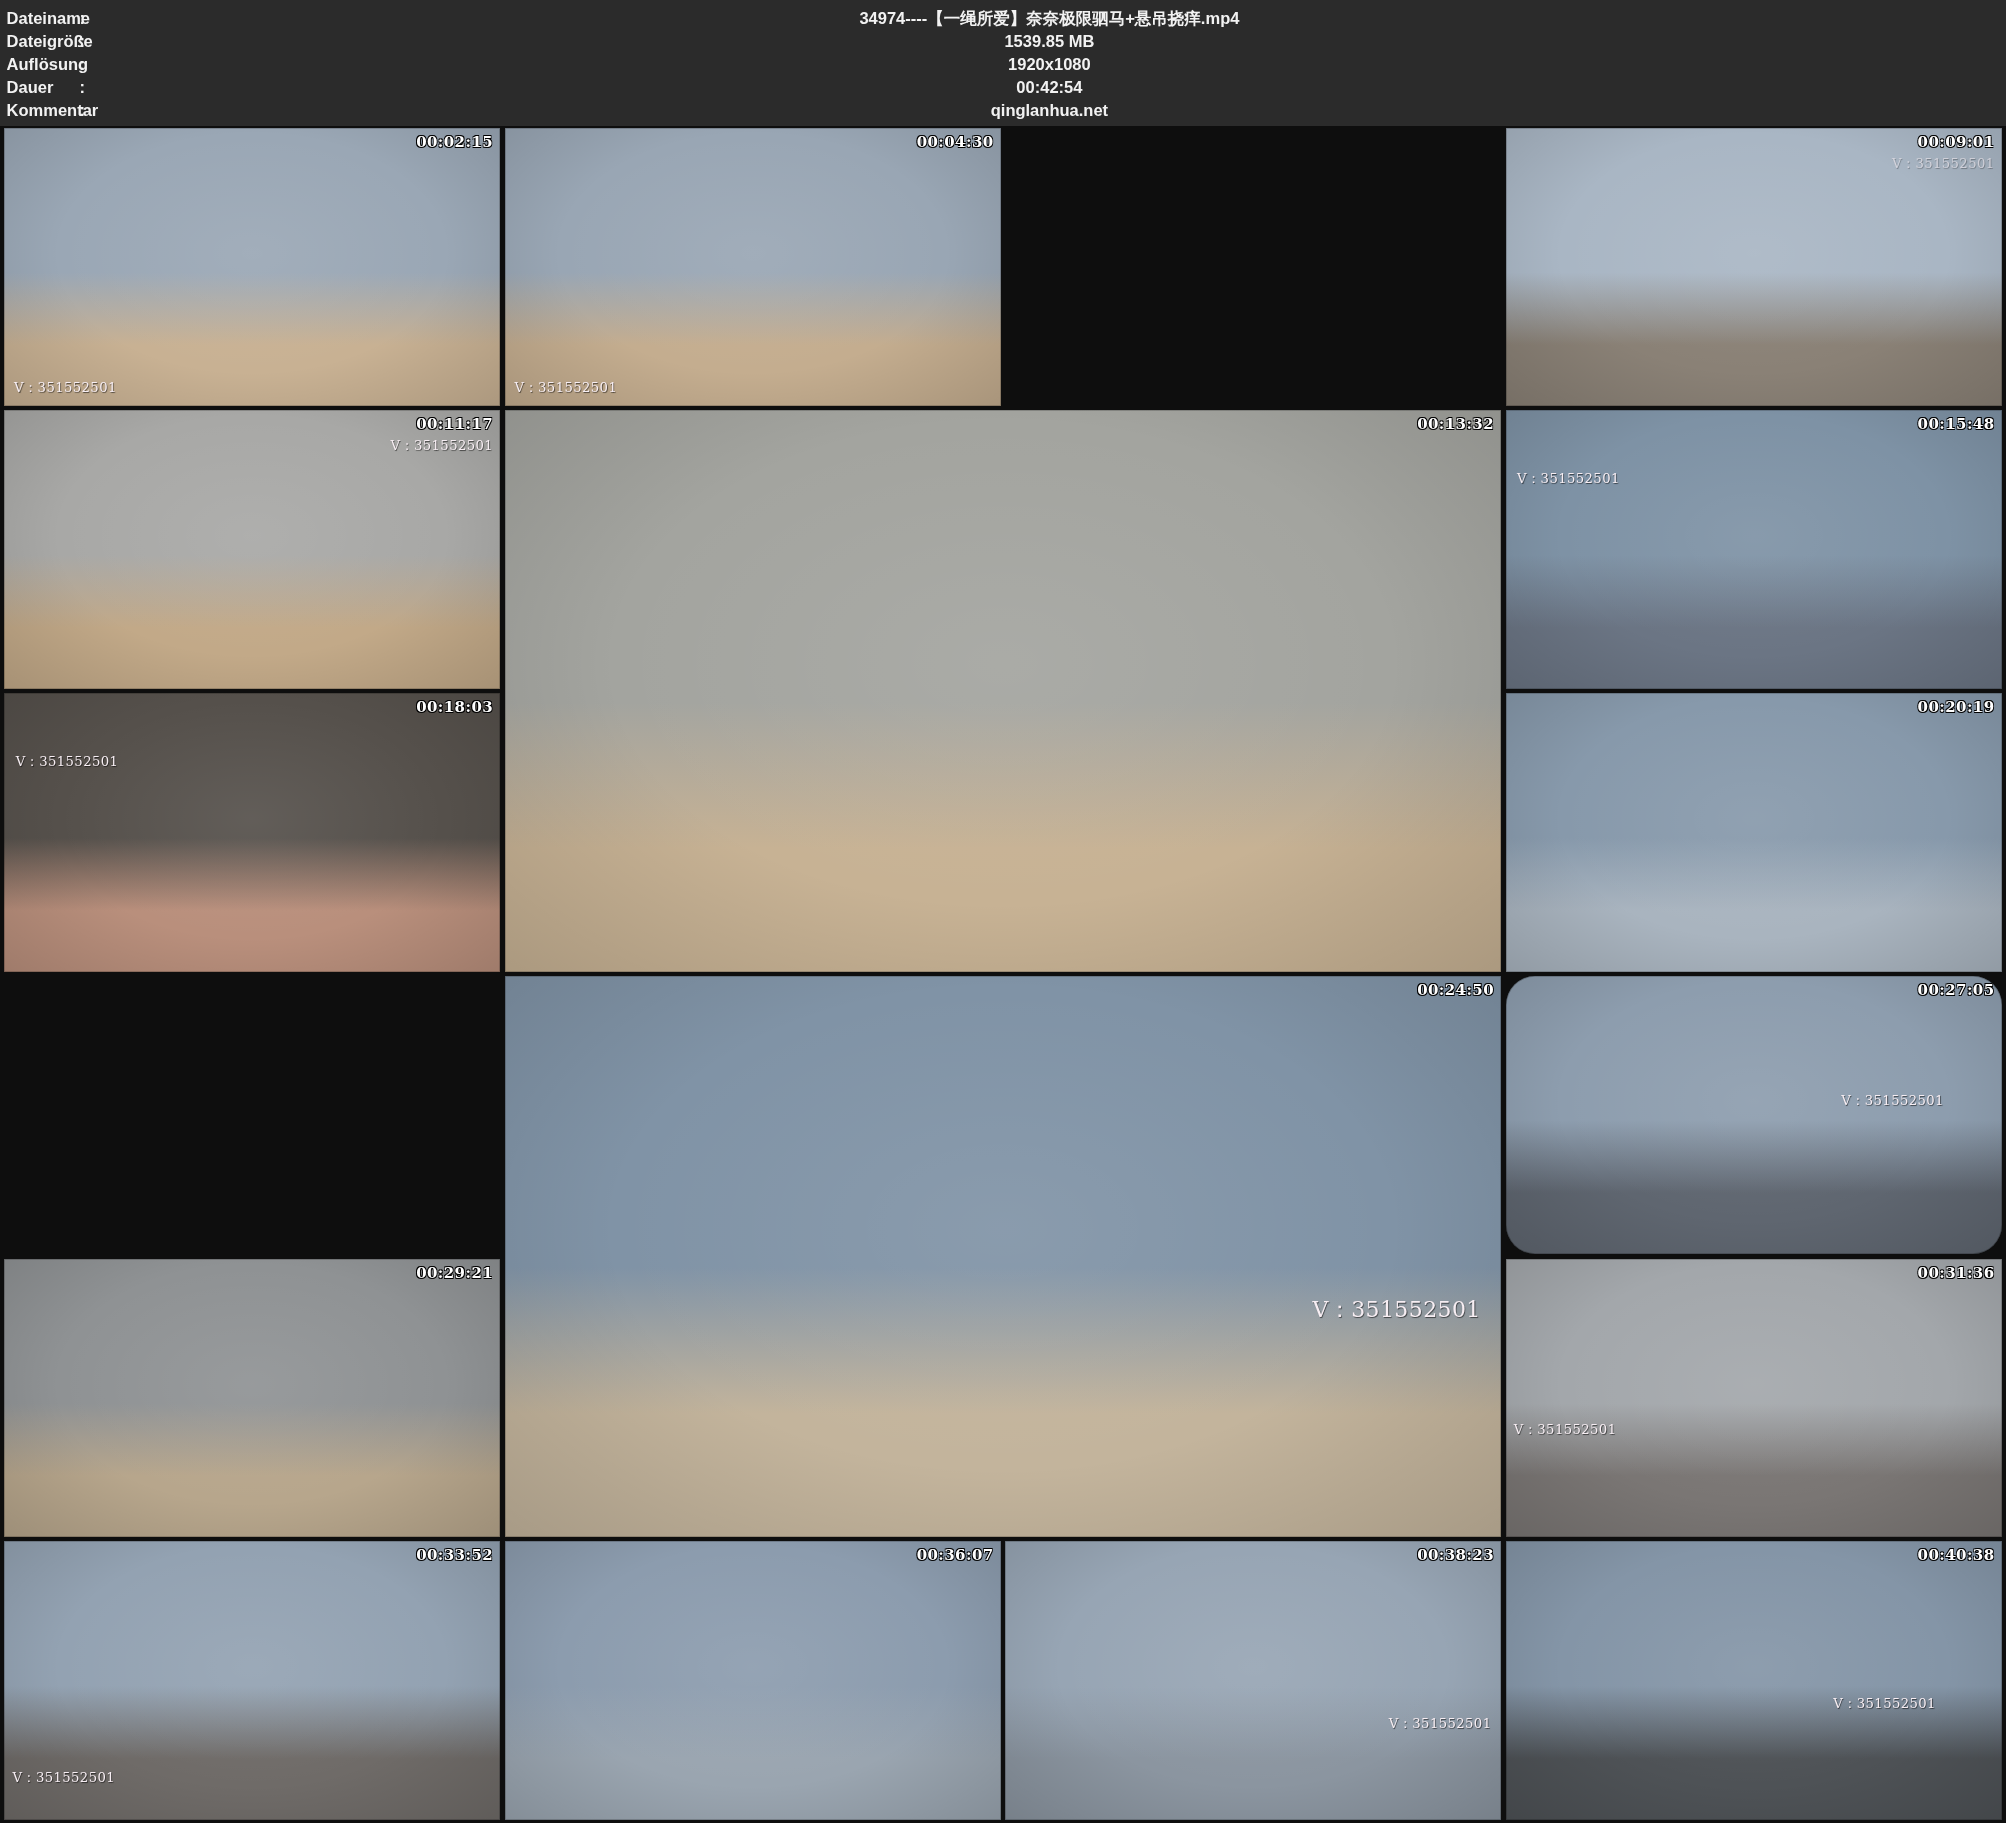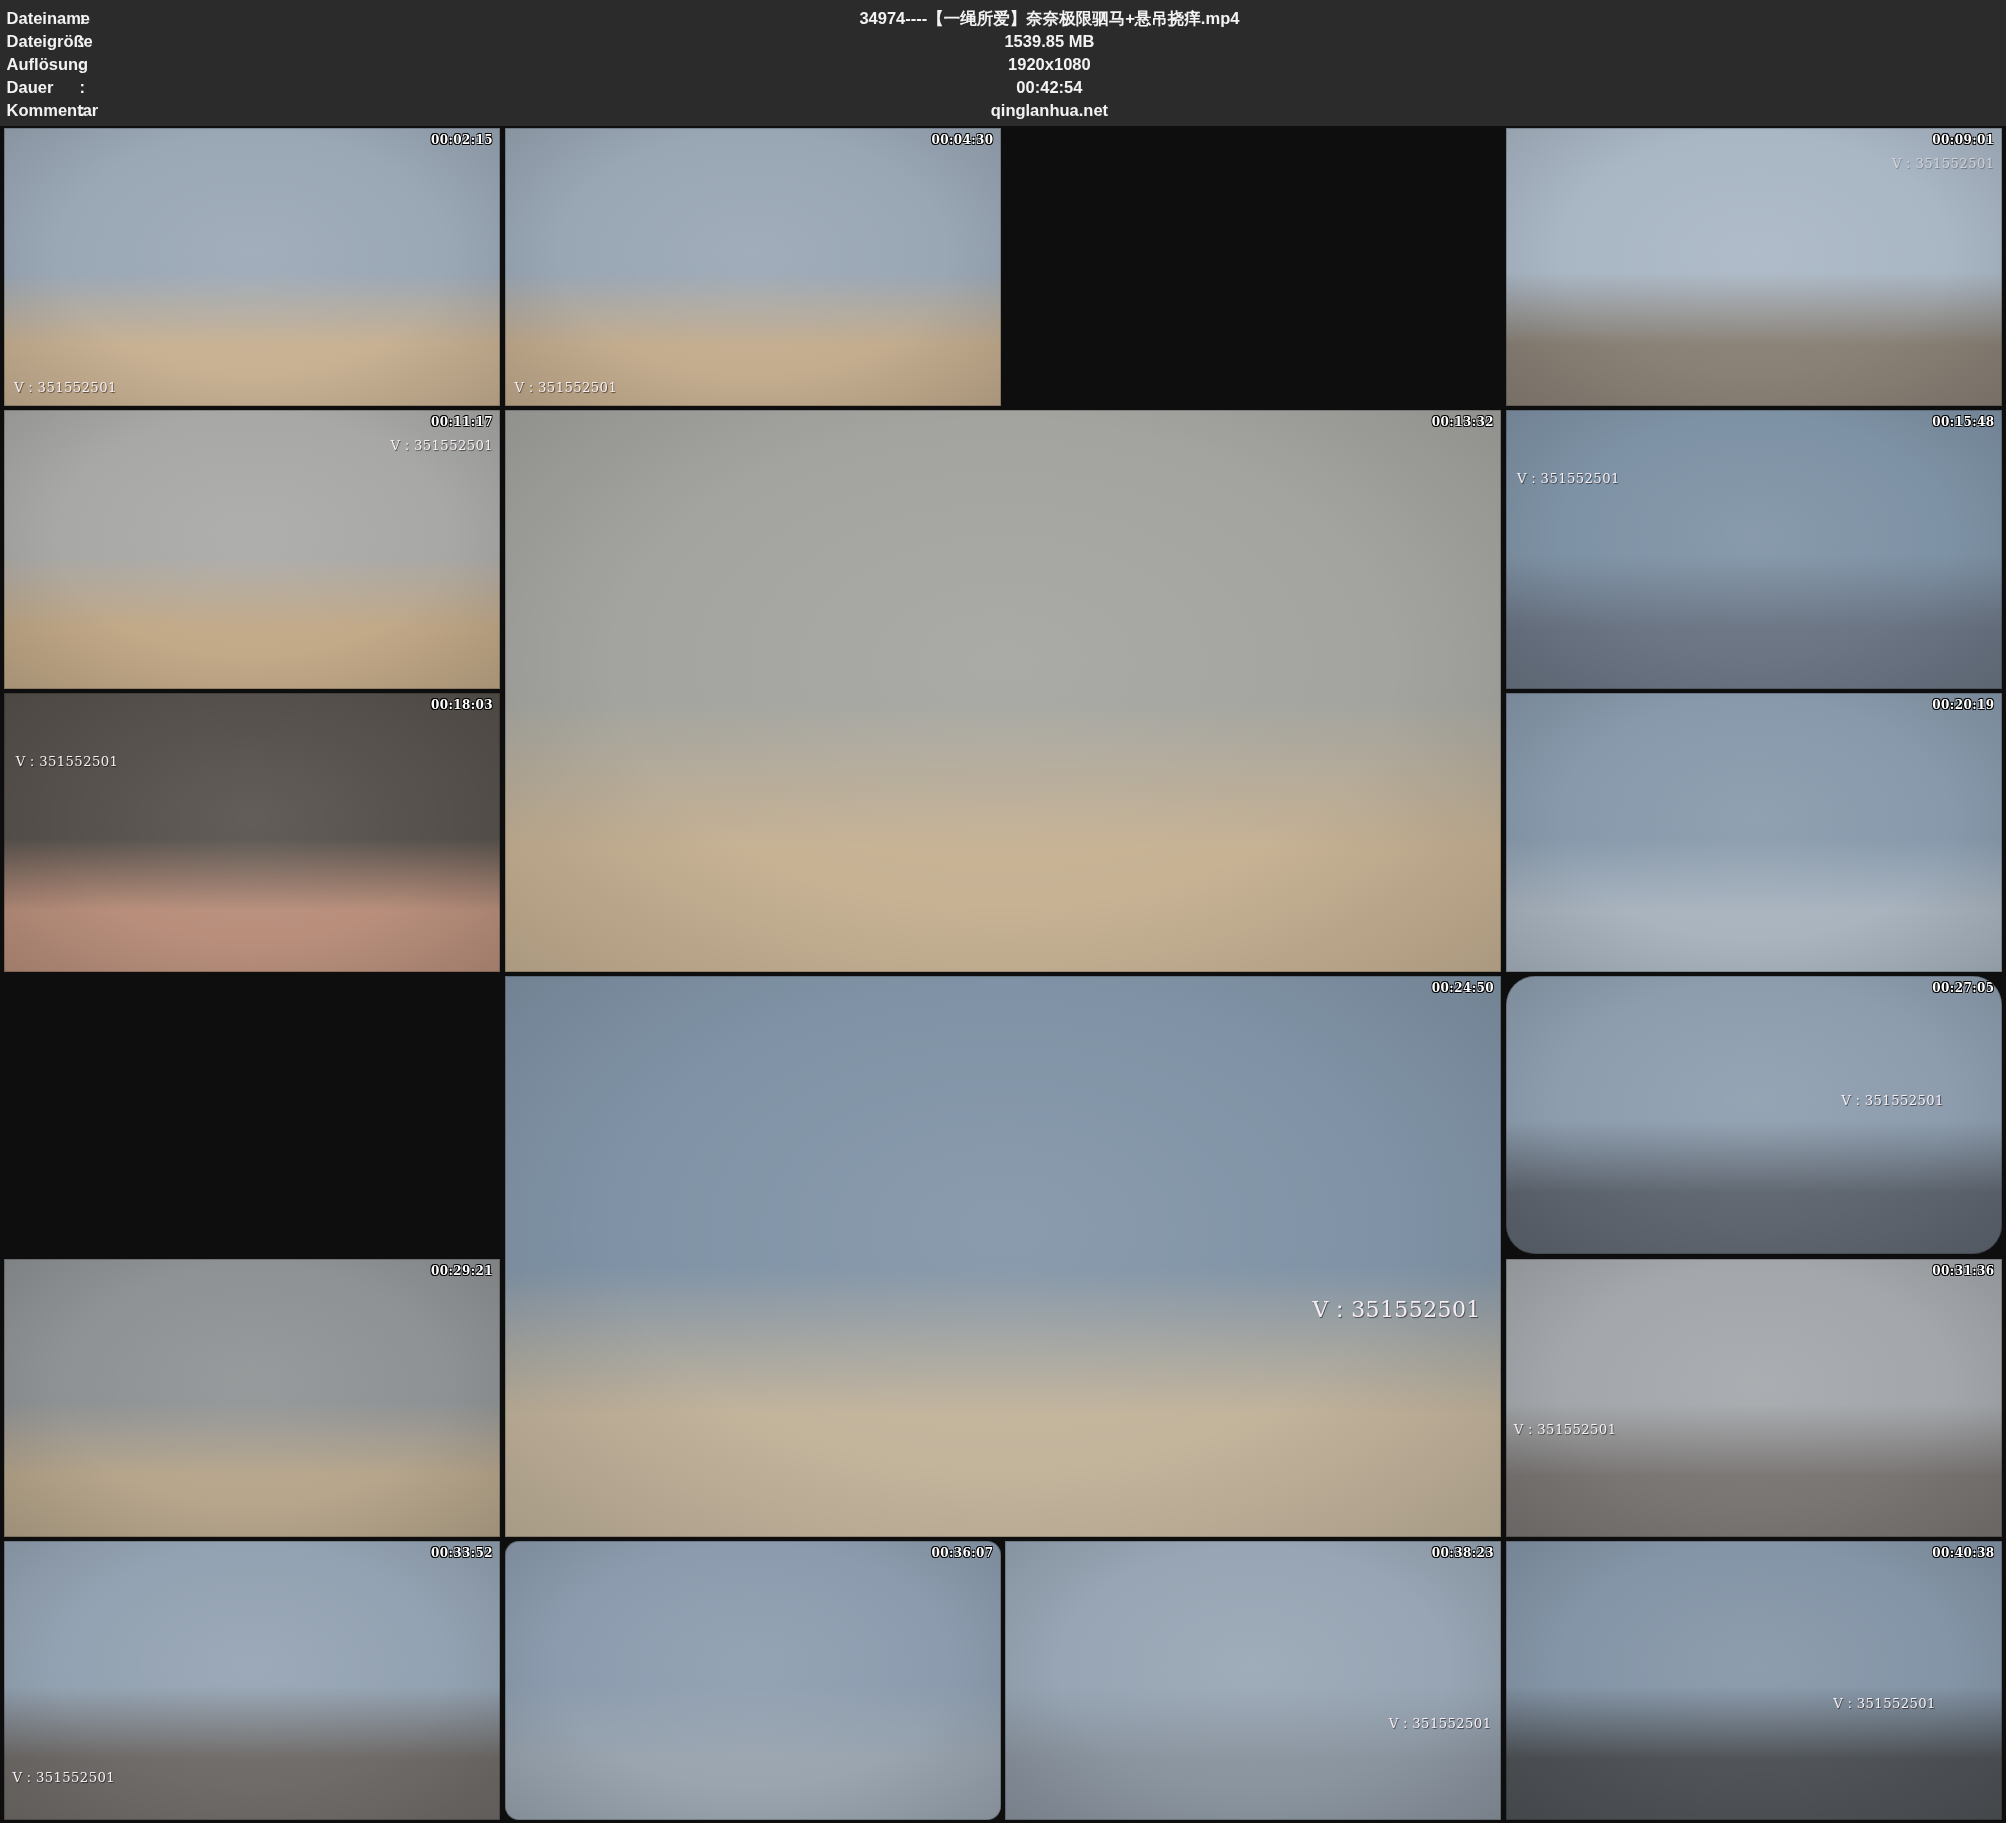--- a/index.html
+++ b/index.html
@@ -47,21 +47,21 @@
   .thumb::after{
     content:"";
     position:absolute; inset:0;
     background:radial-gradient(ellipse at 50% 45%, rgba(255,255,255,.08) 0%, rgba(0,0,0,0) 55%, rgba(0,0,0,.14) 100%);
     pointer-events:none;
   }
   .ts{
     position:absolute; top:5px; right:7.4px;
     font-family:"DejaVu Serif","Liberation Serif",serif;
     font-weight:bold;
-    font-size:12px;
+    font-size:15px;
     letter-spacing:0.4px;
     color:#ffffff;
     text-shadow:0.8px 0.8px 0 #000, -0.8px -0.8px 0 #000, 0.8px -0.8px 0 #000, -0.8px 0.8px 0 #000;
     z-index:2;
   }
   .wm{
     position:absolute;
     font-family:"DejaVu Serif","Liberation Serif",serif;
     font-weight:normal;
     font-size:13.2px;
@@ -150,21 +150,21 @@
 
   </div>
     <div class="thumb" style="grid-area: 5 / 4 / span 1 / span 1; background: linear-gradient(rgb(163, 167, 171) 0%, rgb(163, 167, 171) 52%, rgb(122, 118, 116) 78%, rgb(122, 118, 116) 100%);">
     <span class="ts">00:31:36</span>
     <span class="wm" style="left: 8.3px; top: 162px;">V：351552501</span>
   </div>
     <div class="thumb" style="grid-area: 6 / 1 / span 1 / span 1; background: linear-gradient(rgb(147, 162, 178) 0%, rgb(147, 162, 178) 52%, rgb(111, 107, 104) 78%, rgb(111, 107, 104) 100%);">
     <span class="ts">00:33:52</span>
     <span class="wm" style="left: 8.3px; bottom: 33px;">V：351552501</span>
   </div>
-    <div class="thumb" style="grid-area: 6 / 2 / span 1 / span 1; background: linear-gradient(rgb(140, 156, 174) 0%, rgb(140, 156, 174) 52%, rgb(154, 165, 176) 78%, rgb(154, 165, 176) 100%); border-radius: 14px;">
+    <div class="thumb" style="grid-area: 6 / 2 / span 1 / span 1; background: linear-gradient(rgb(140, 156, 174) 0%, rgb(140, 156, 174) 52%, rgb(154, 165, 176) 78%, rgb(154, 165, 176) 100%);">
     <span class="ts">00:36:07</span>
 
   </div>
     <div class="thumb" style="grid-area: 6 / 3 / span 1 / span 1; background: linear-gradient(rgb(151, 165, 180) 0%, rgb(151, 165, 180) 52%, rgb(139, 149, 160) 78%, rgb(139, 149, 160) 100%);">
     <span class="ts">00:38:23</span>
     <span class="wm" style="right: 10px; bottom: 87px;">V：351552501</span>
   </div>
     <div class="thumb" style="grid-area: 6 / 4 / span 1 / span 1; background: linear-gradient(rgb(132, 149, 167) 0%, rgb(132, 149, 167) 52%, rgb(78, 82, 86) 78%, rgb(78, 82, 86) 100%);">
     <span class="ts">00:40:38</span>
     <span class="wm" style="right: 66px; bottom: 107px;">V：351552501</span>

